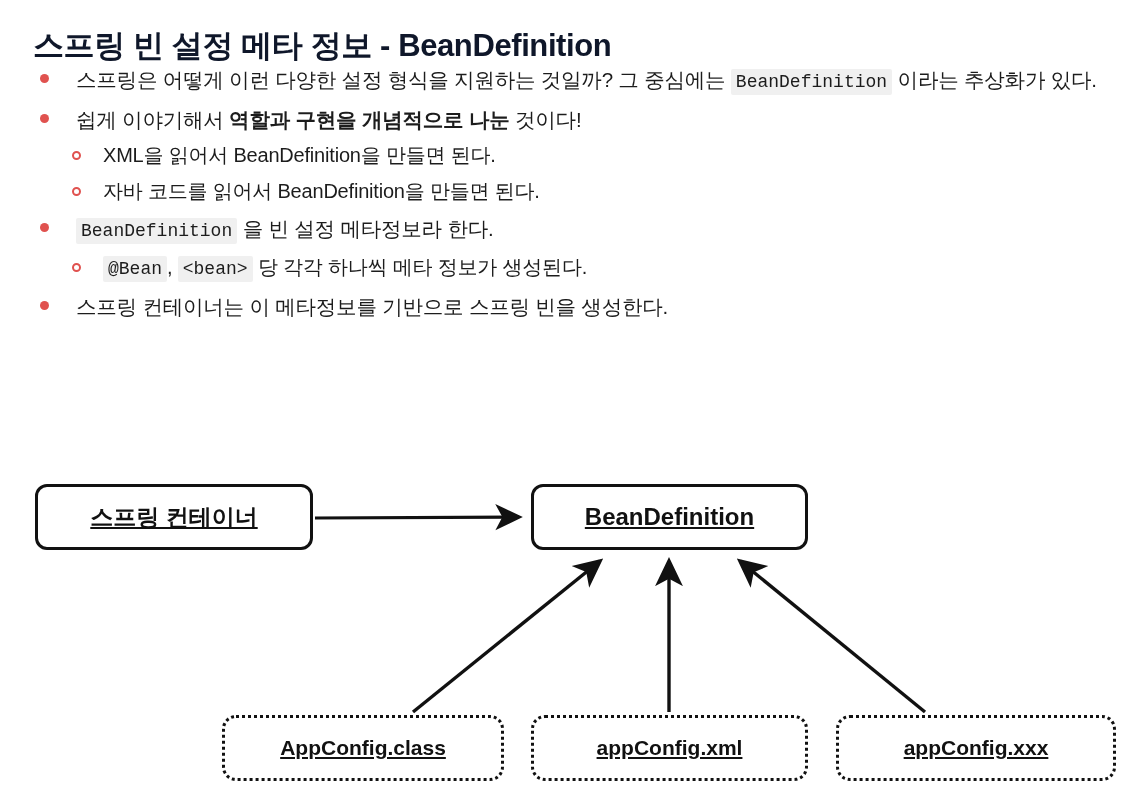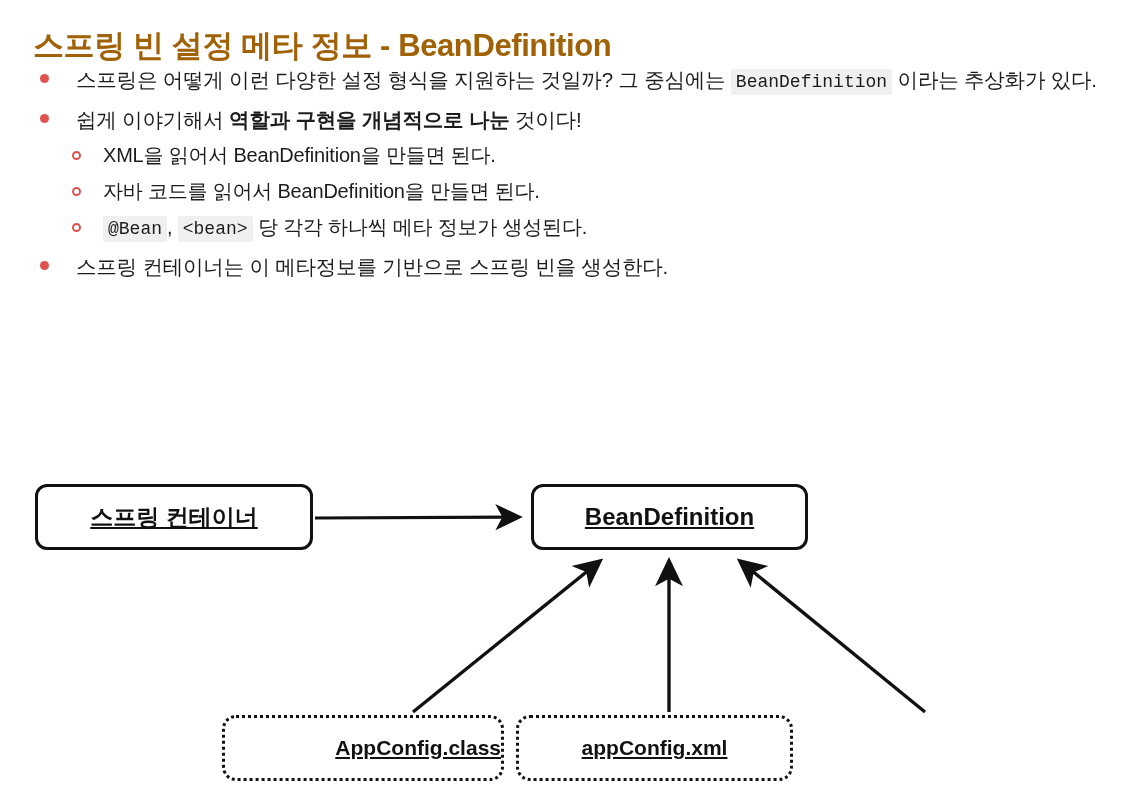--- a/index.html
+++ b/index.html
@@ -18,21 +18,21 @@
   }
 
   
   .page-title {
     position: absolute;
     left: 33px;
     top: 4px;
     font-size: 31px;
     font-weight: bold;
     letter-spacing: -0.4px;
-    color: #a16207;
+    color: #0f172a;
     white-space: nowrap;
   }
 
   
   .bullet-list {
     position: absolute;
     left: 0;
     top: 62px;
     width: 1145px;
   }
@@ -124,24 +124,23 @@
   }
   #node-beandefinition {
     left: 531px; top: 22px;
     width: 277px; height: 66px;
     font-size: 24px;
   }
   #node-appconfig-class {
     left: 222px; top: 253px;
     width: 282px; height: 66px;
     font-size: 21px;
-    justify-content: flex-end;
   }
   #node-appconfig-xml {
-    left: 516px; top: 253px;
+    left: 531px; top: 253px;
     width: 277px; height: 66px;
     font-size: 21px;
   }
   #node-appconfig-xxx {
     left: 836px; top: 253px;
     width: 280px; height: 66px;
     font-size: 21px;
   }
 
   .arrow-layer {
@@ -165,20 +164,24 @@
       <span class="marker-solid"></span>
       <div class="bullet-text"><span>쉽게 이야기해서 </span><b>역할과 구현을 개념적으로 나눈 </b><span>것이다!</span></div>
     </div>
     <div class="bullet-row lvl2">
       <span class="marker-hollow"></span>
       <div class="bullet-text"><span>XML을 읽어서 BeanDefinition을 만들면 된다.</span></div>
     </div>
     <div class="bullet-row lvl2">
       <span class="marker-hollow"></span>
       <div class="bullet-text"><span>자바 코드를 읽어서 BeanDefinition을 만들면 된다.</span></div>
+    </div>
+    <div class="bullet-row lvl1">
+      <span class="marker-solid"></span>
+      <div class="bullet-text"><code class="inline">BeanDefinition</code><span> 을 빈 설정 메타정보라 한다.</span></div>
     </div>
     <div class="bullet-row lvl2">
       <span class="marker-hollow"></span>
       <div class="bullet-text"><code class="inline">@Bean</code><span>, </span><code class="inline">&lt;bean&gt;</code><span> 당 각각 하나씩 메타 정보가 생성된다.</span></div>
     </div>
     <div class="bullet-row lvl1">
       <span class="marker-solid"></span>
       <div class="bullet-text"><span>스프링 컨테이너는 이 메타정보를 기반으로 스프링 빈을 생성한다.</span></div>
     </div>
   </div>
@@ -218,14 +221,17 @@
   </div>
 
   <div class="node dotted" id="node-appconfig-class">
     <span>AppConfig.class</span>
   </div>
 
   <div class="node dotted" id="node-appconfig-xml">
     <span>appConfig.xml</span>
   </div>
 
+  <div class="node dotted" id="node-appconfig-xxx">
+    <span>appConfig.xxx</span>
+  </div>
 
 </div>
 
 </body></html>

